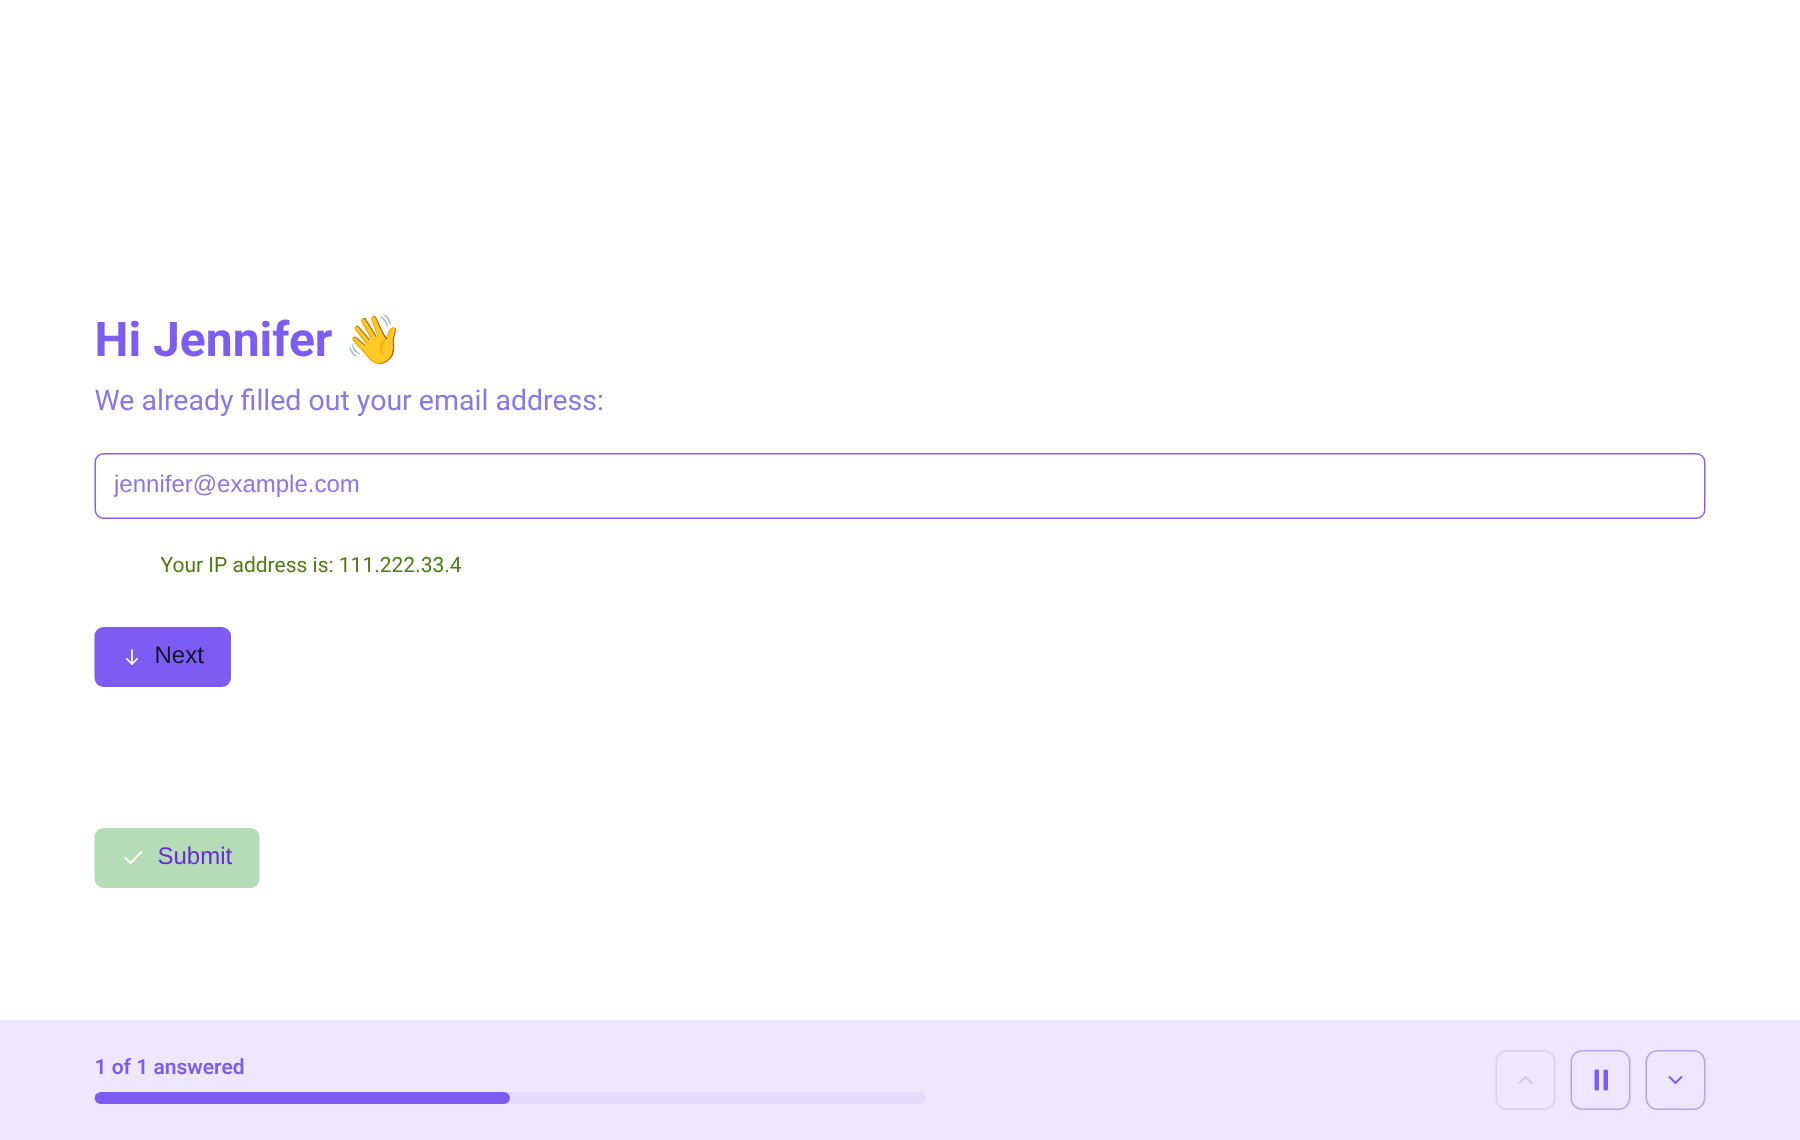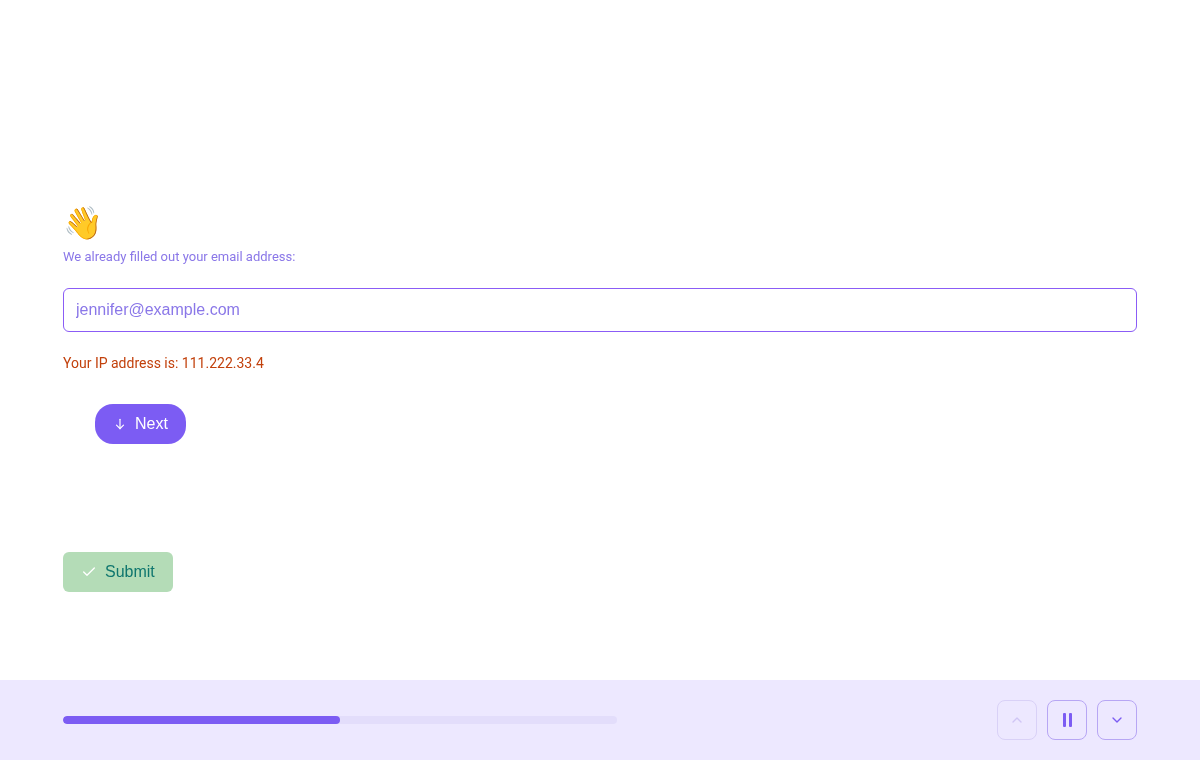--- a/index.html
+++ b/index.html
@@ -32,72 +32,72 @@
       color: #7c5cf3;
       line-height: 1.2;
     }
 
     .wave {
       font-size: 32px;
       line-height: 1;
     }
 
     .subtitle {
-      font-size: 13px;
+      font-size: 19px;
       color: #8a77e8;
       margin-bottom: 24px;
     }
 
     .email-input {
       width: 100%;
       height: 44px;
       border: 1px solid #8b5cf6;
       border-radius: 6px;
       padding: 0 12px;
       font-size: 16px;
       color: #8a77e8;
       background: #ffffff;
       outline: none;
       margin-bottom: 20px;
     }
 
     .info-line {
       font-size: 14px;
-      color: #c2410c;
+      color: #4d7c0f;
       line-height: 1.7;
+      margin-left: 44px;
     }
 
     .info-block { margin-bottom: 28px; }
 
     .next-btn {
       display: inline-flex;
       align-items: center;
       gap: 8px;
       background: #7c5cf3;
-      color: #ffffff;
+      color: #0f172a;
       border: none;
-      border-radius: 18px;
+      border-radius: 6px;
       padding: 11px 18px;
       font-size: 16px;
       font-weight: 500;
       cursor: pointer;
-      margin-left: 32px;
     }
 
     .next-btn svg { stroke: #ffffff; }
 
     .submit-btn {
       position: absolute;
       left: 63px;
       top: 552px;
       display: inline-flex;
       align-items: center;
       gap: 8px;
       background: #b4dcb7;
-      color: #0f766e;
+      color: #6d28d9;
       border: none;
       border-radius: 6px;
       padding: 11px 18px;
       font-size: 16px;
       font-weight: 500;
       cursor: pointer;
     }
 
     .submit-btn svg { stroke: #ffffff; }
 
@@ -174,20 +174,21 @@
       border-radius: 1px;
     }
   </style>
 </head>
 <body>
 
 <div class="page">
 
   <div class="content">
     <div class="title-row">
+      <h1 class="title">Hi Jennifer</h1>
       <span class="wave">👋</span>
     </div>
 
     <p class="subtitle">We already filled out your email address:</p>
 
     <input type="text" class="email-input" value="jennifer@example.com" style="">
 
     <div class="info-block">
       <p class="info-line">Your IP address is: 111.222.33.4</p>
     </div>
@@ -203,20 +204,21 @@
 
   <button class="submit-btn">
     <svg width="16" height="16" viewBox="0 0 24 24" fill="none" stroke-width="2" stroke-linecap="round" stroke-linejoin="round">
       <polyline points="4 12 9 17 20 6"></polyline>
     </svg>
     <span>Submit</span>
   </button>
 
   <div class="footer">
     <div class="footer-left">
+      <div class="progress-label">1 of 1 answered</div>
       <div class="progress-track">
         <div class="progress-fill" id="progress-fill" style="width: 50%;"></div>
       </div>
     </div>
     <div class="footer-right">
       <button class="nav-btn disabled">
         <svg width="16" height="16" viewBox="0 0 24 24" fill="none" stroke-width="2" stroke-linecap="round" stroke-linejoin="round">
           <polyline points="6 15 12 9 18 15"></polyline>
         </svg>
       </button>

